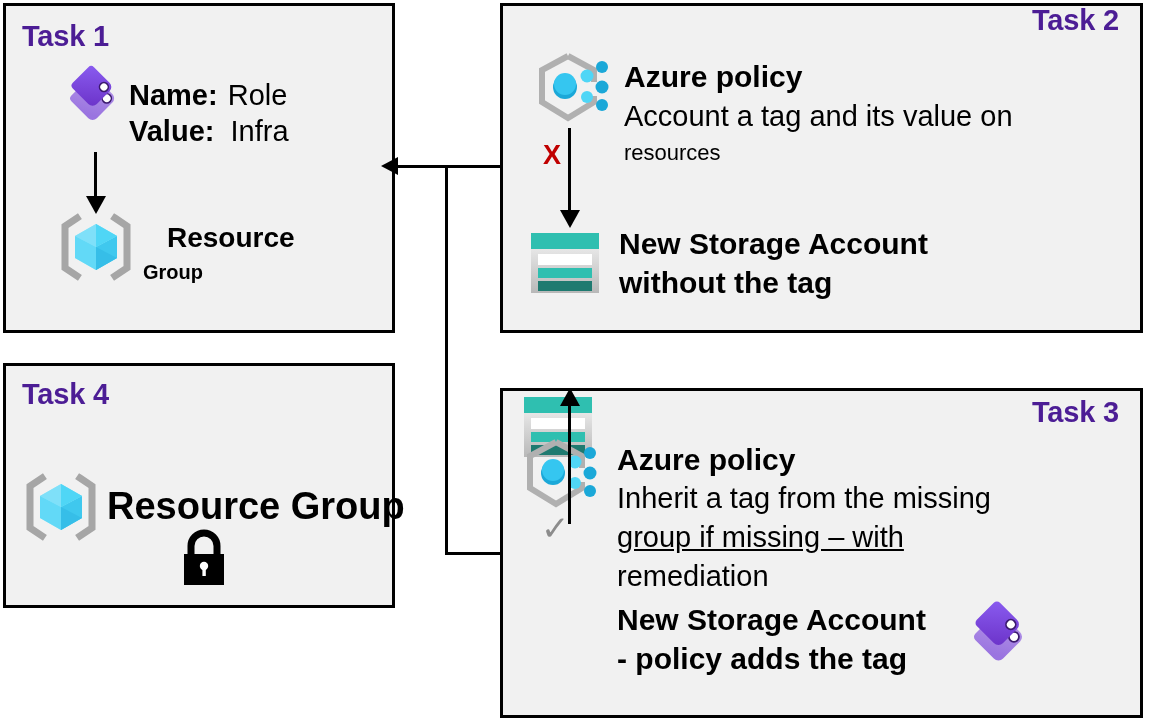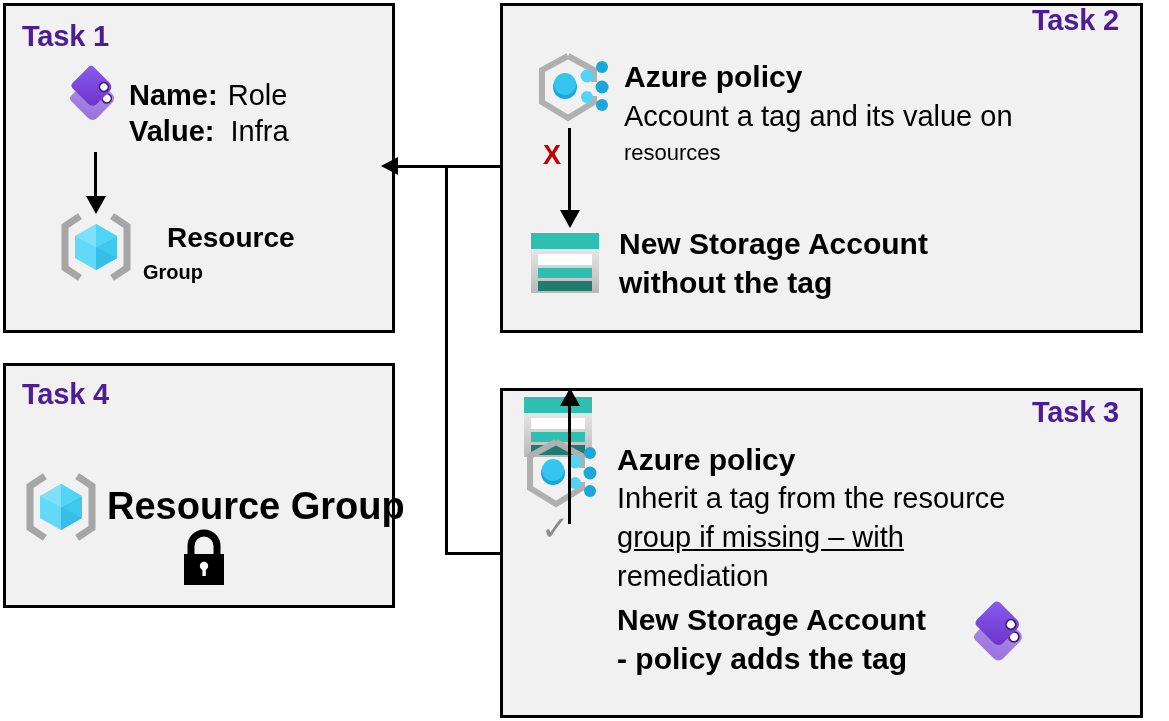--- a/index.html
+++ b/index.html
@@ -225,21 +225,21 @@
     <circle cx="70" cy="53" r="6" fill="#1BA8D8"></circle>
   </svg>
 </div>
 
 <div id="t3-arrow-line"></div>
 <div id="t3-arrow-head"></div>
 
 <div class="txt" style="left:541px;top:508px;font-size:34px;color:#8C8C8C;font-weight:400;">✓</div>
 
 <div class="txt bold" style="left:617px;top:443px;font-size:30px;">Azure policy</div>
-<div class="txt reg" style="left:617px;top:482px;font-size:29px;">Inherit a tag from the resource</div>
+<div class="txt reg" style="left:617px;top:482px;font-size:29px;">Inherit a tag from the missing</div>
 <div class="txt reg" style="left:617px;top:521px;font-size:29px;text-decoration:underline;">group if missing – with</div>
 <div class="txt reg" style="left:617px;top:560px;font-size:29px;">remediation</div>
 <div class="txt bold" style="left:617px;top:603px;font-size:30px;">New Storage Account</div>
 <div class="txt bold" style="left:617px;top:642px;font-size:30px;">- policy adds the tag</div>
 
 <div class="icon" style="left:965px;top:608px;">
   <svg width="70" height="70" viewBox="0 0 64 64">
     <defs>
       <linearGradient id="tgA3" x1="0" y1="0" x2="1" y2="1">
         <stop offset="0" stop-color="#8A5CF0"></stop>

